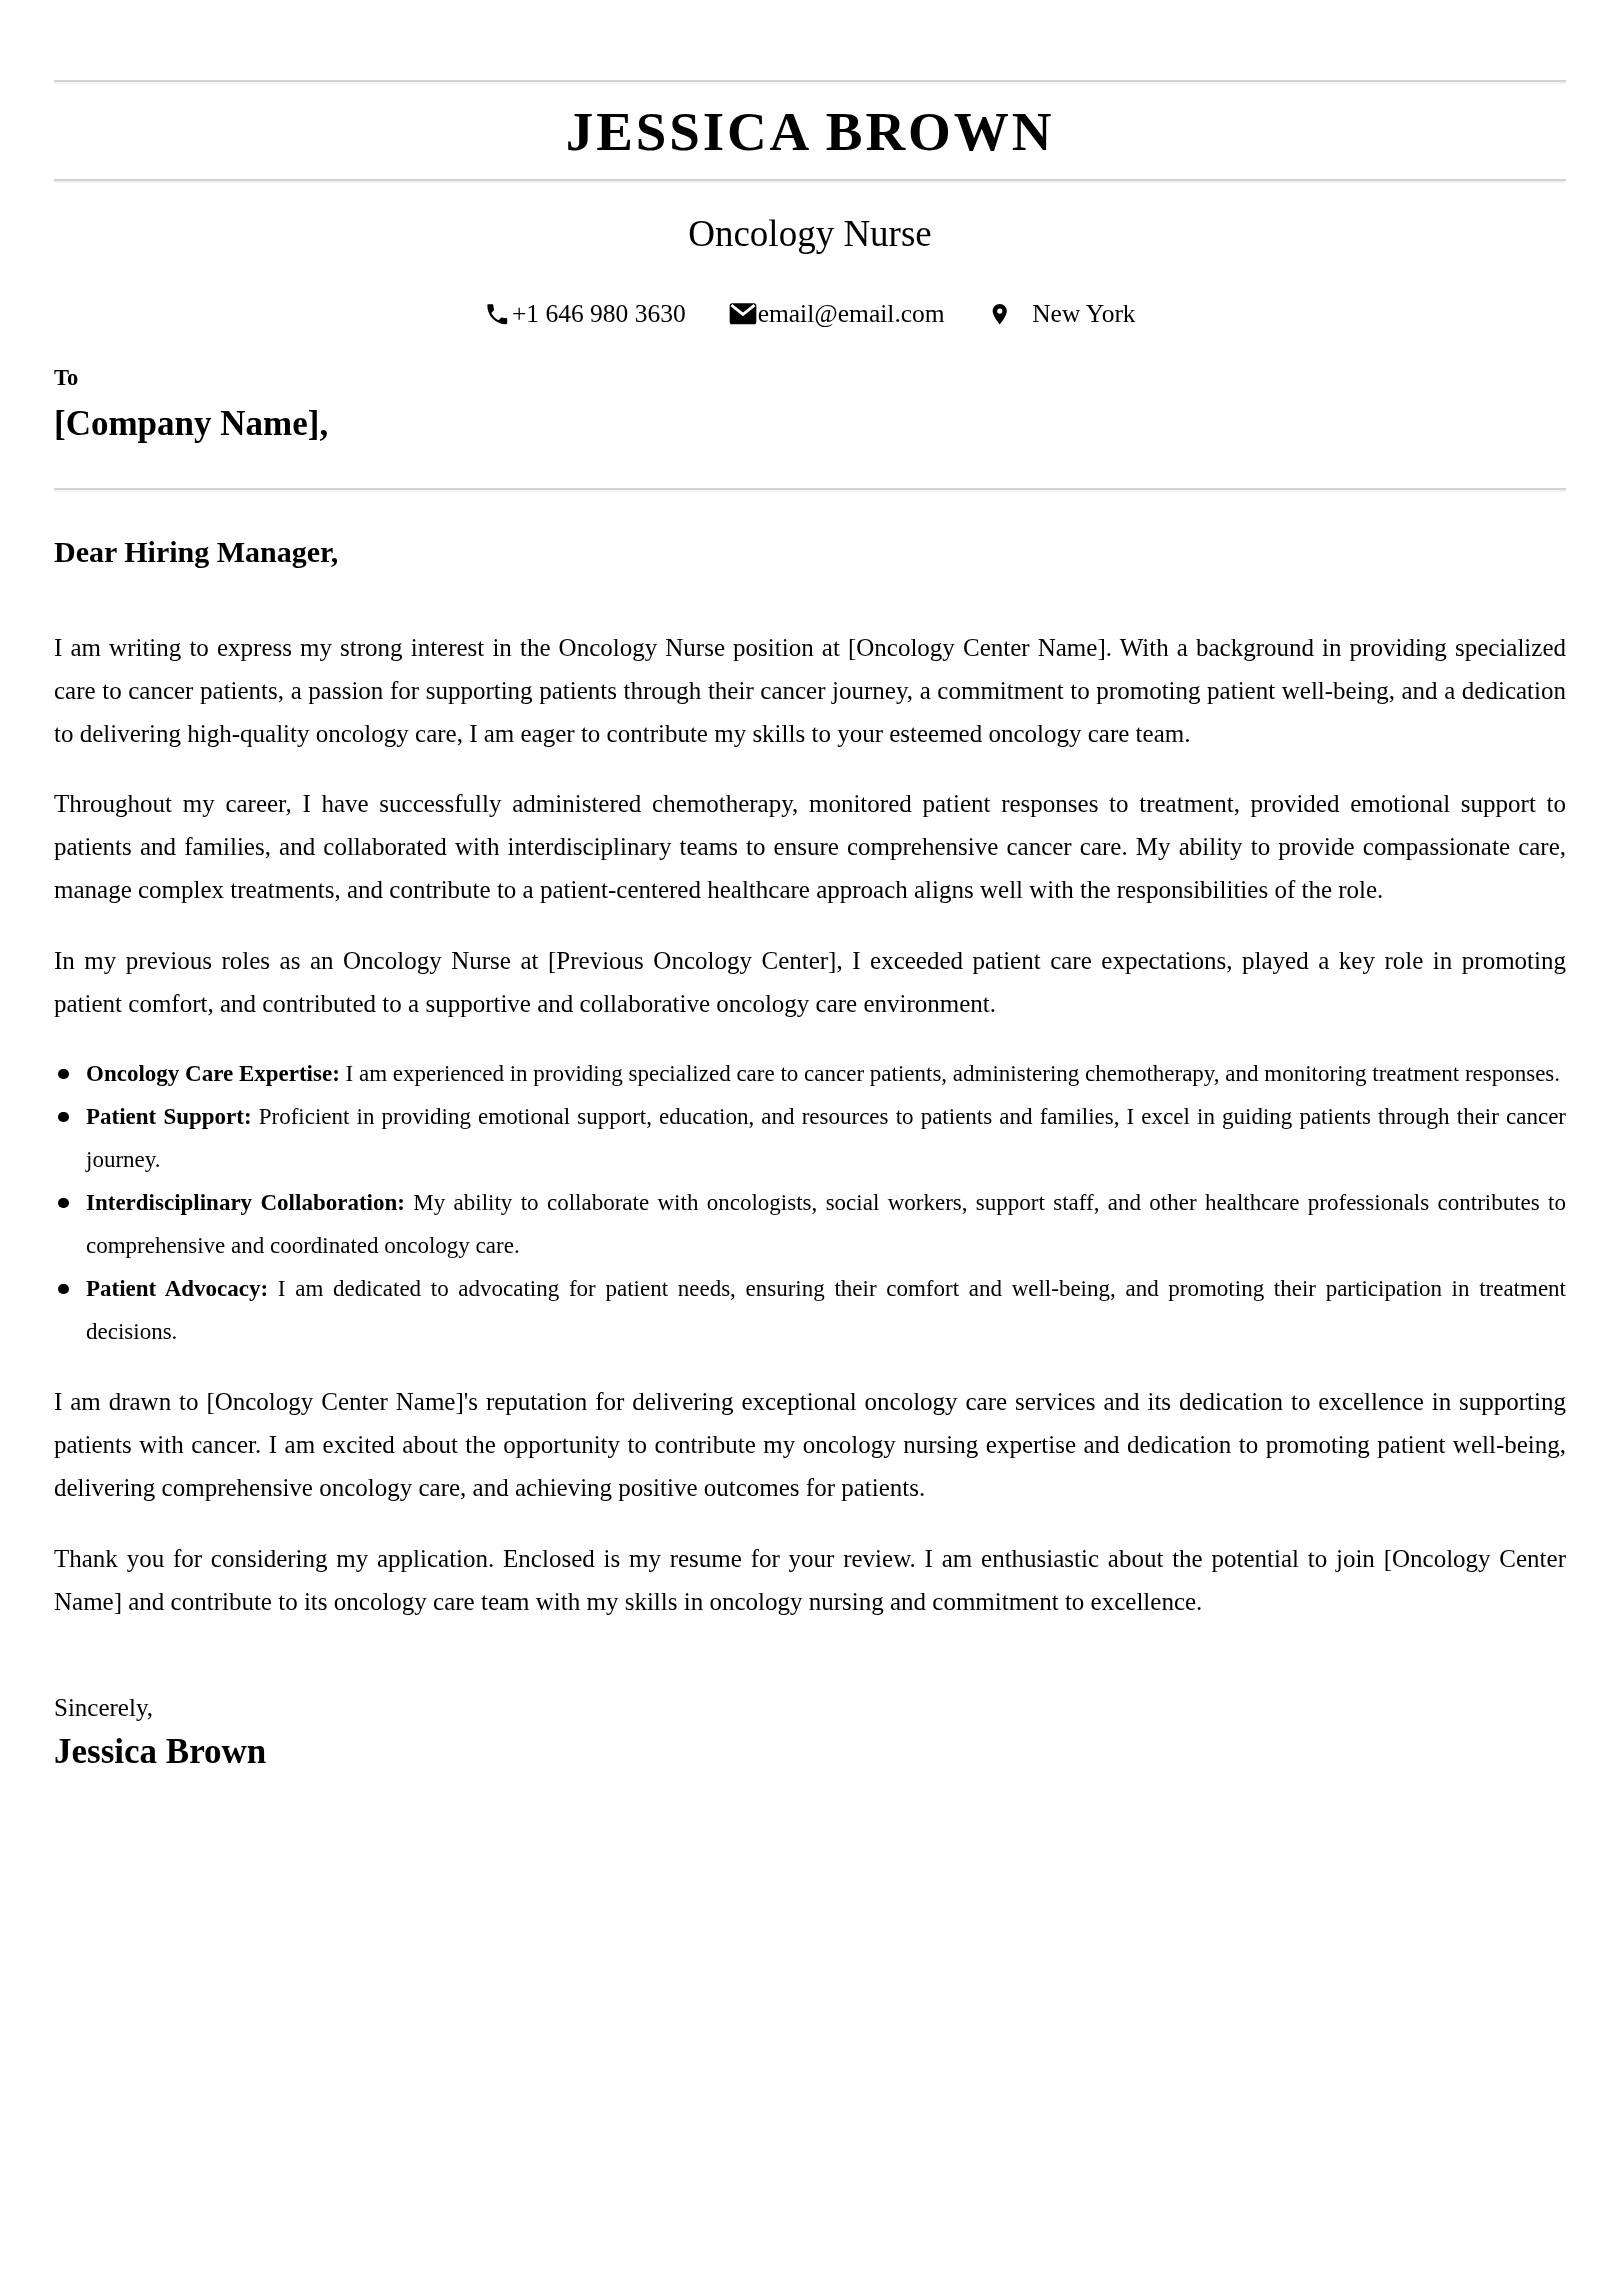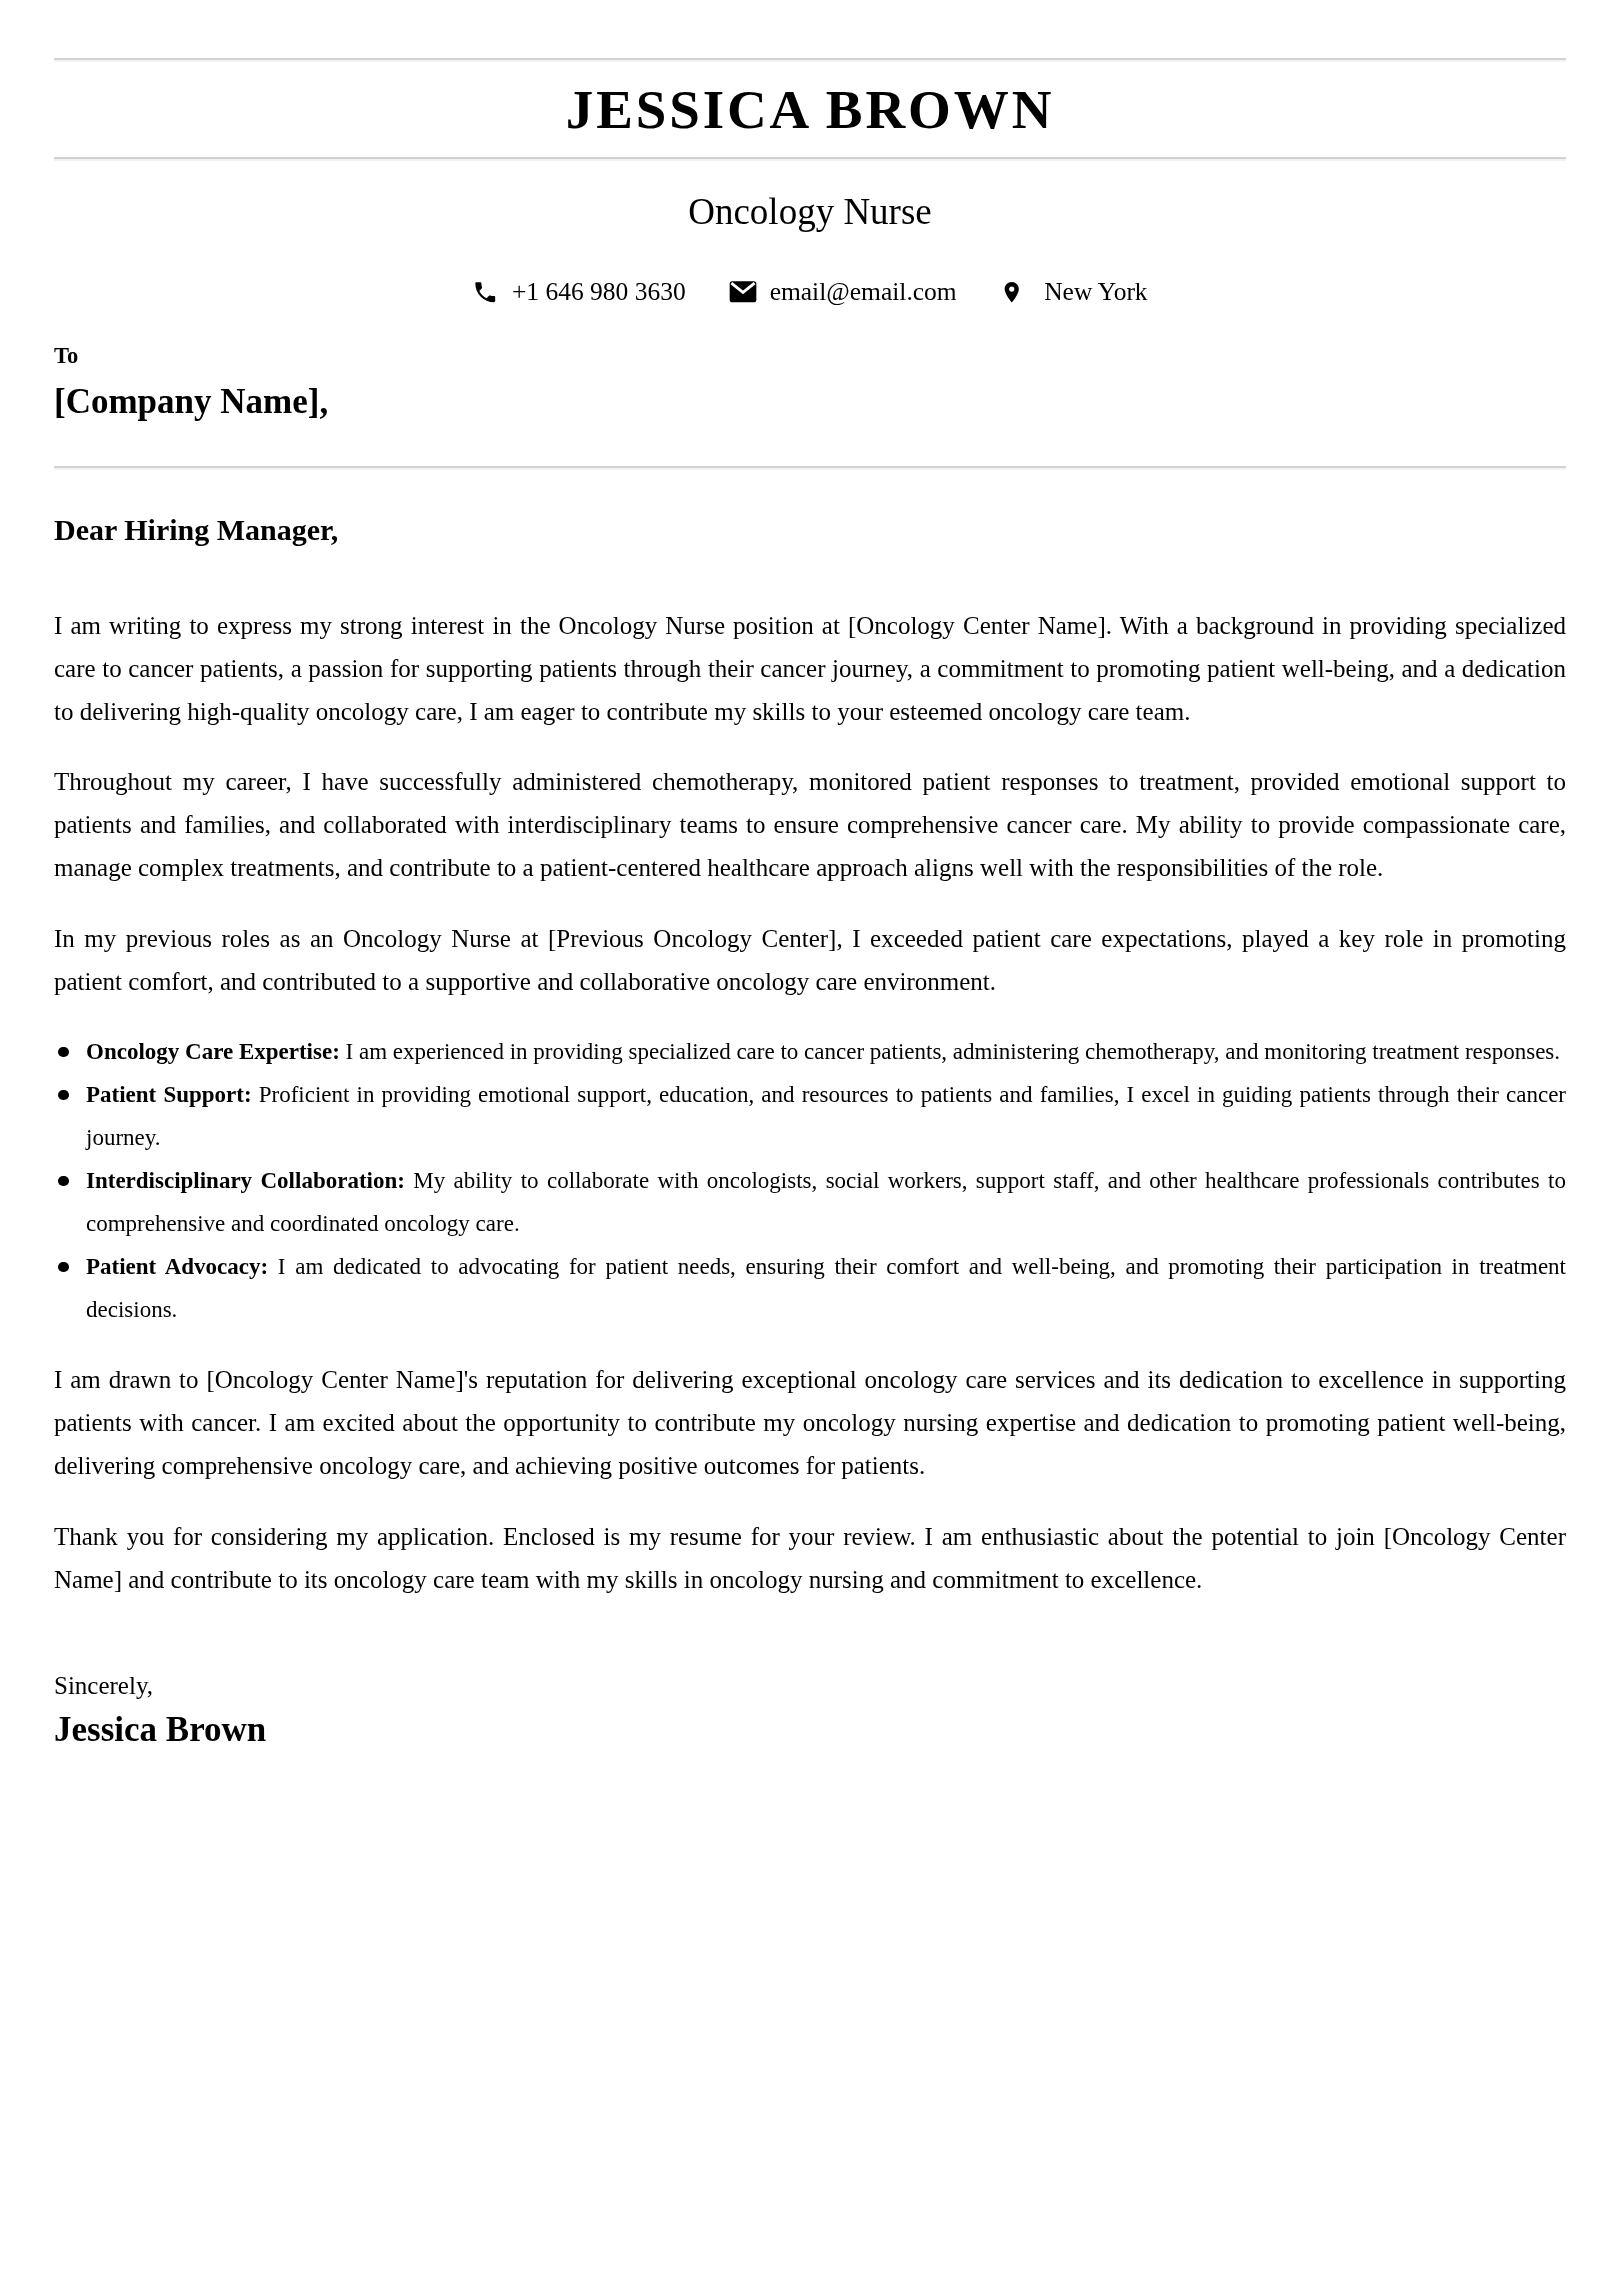--- a/index.html
+++ b/index.html
@@ -4,21 +4,21 @@
 <style>
   * { box-sizing: border-box; }
   html, body { margin: 0; padding: 0; }
   body {
     width: 1620px;
     min-height: 2293px;
     background: #ffffff;
     color: #000000;
     font-family: "Liberation Serif", "DejaVu Serif", serif;
   }
-  .page { padding: 58px 54px 137px 54px; }
+  .page { padding: 80px 54px 137px 54px; }
 
   .rule {
     border: 0;
     height: 0;
     border-top: 2px solid #d2d2d2;
     box-shadow: 0 2px 0 rgba(0,0,0,0.05);
     margin: 0;
   }
 
   h1.name {
@@ -39,21 +39,21 @@
   }
 
   .contact {
     display: flex;
     justify-content: center;
     align-items: center;
     gap: 43px;
     margin-top: 43px;
     font-size: 25.5px;
   }
-  .contact-item { display: flex; align-items: center; gap: 13px; }
+  .contact-item { display: flex; align-items: center; gap: 1px; }
   .contact-item.loc { gap: 21px; }
   .contact-item svg { display: block; fill: #000; }
 
   .to-label {
     margin-top: 36px;
     font-size: 22.5px;
     font-weight: 700;
   }
   .company {
     margin-top: 11.8px;

